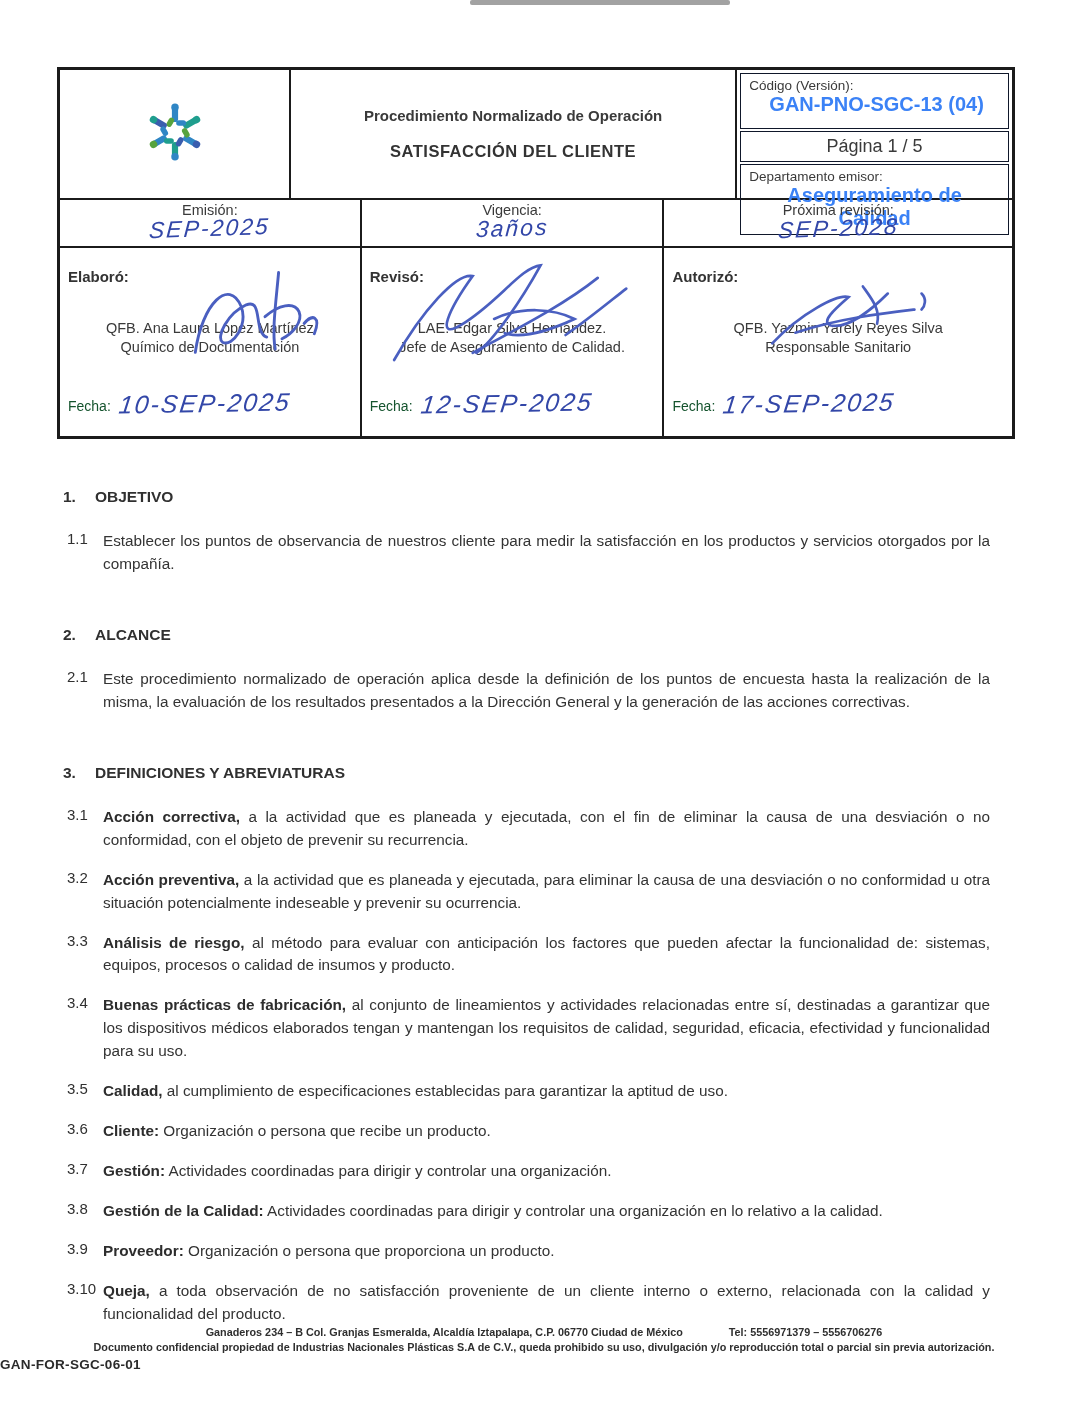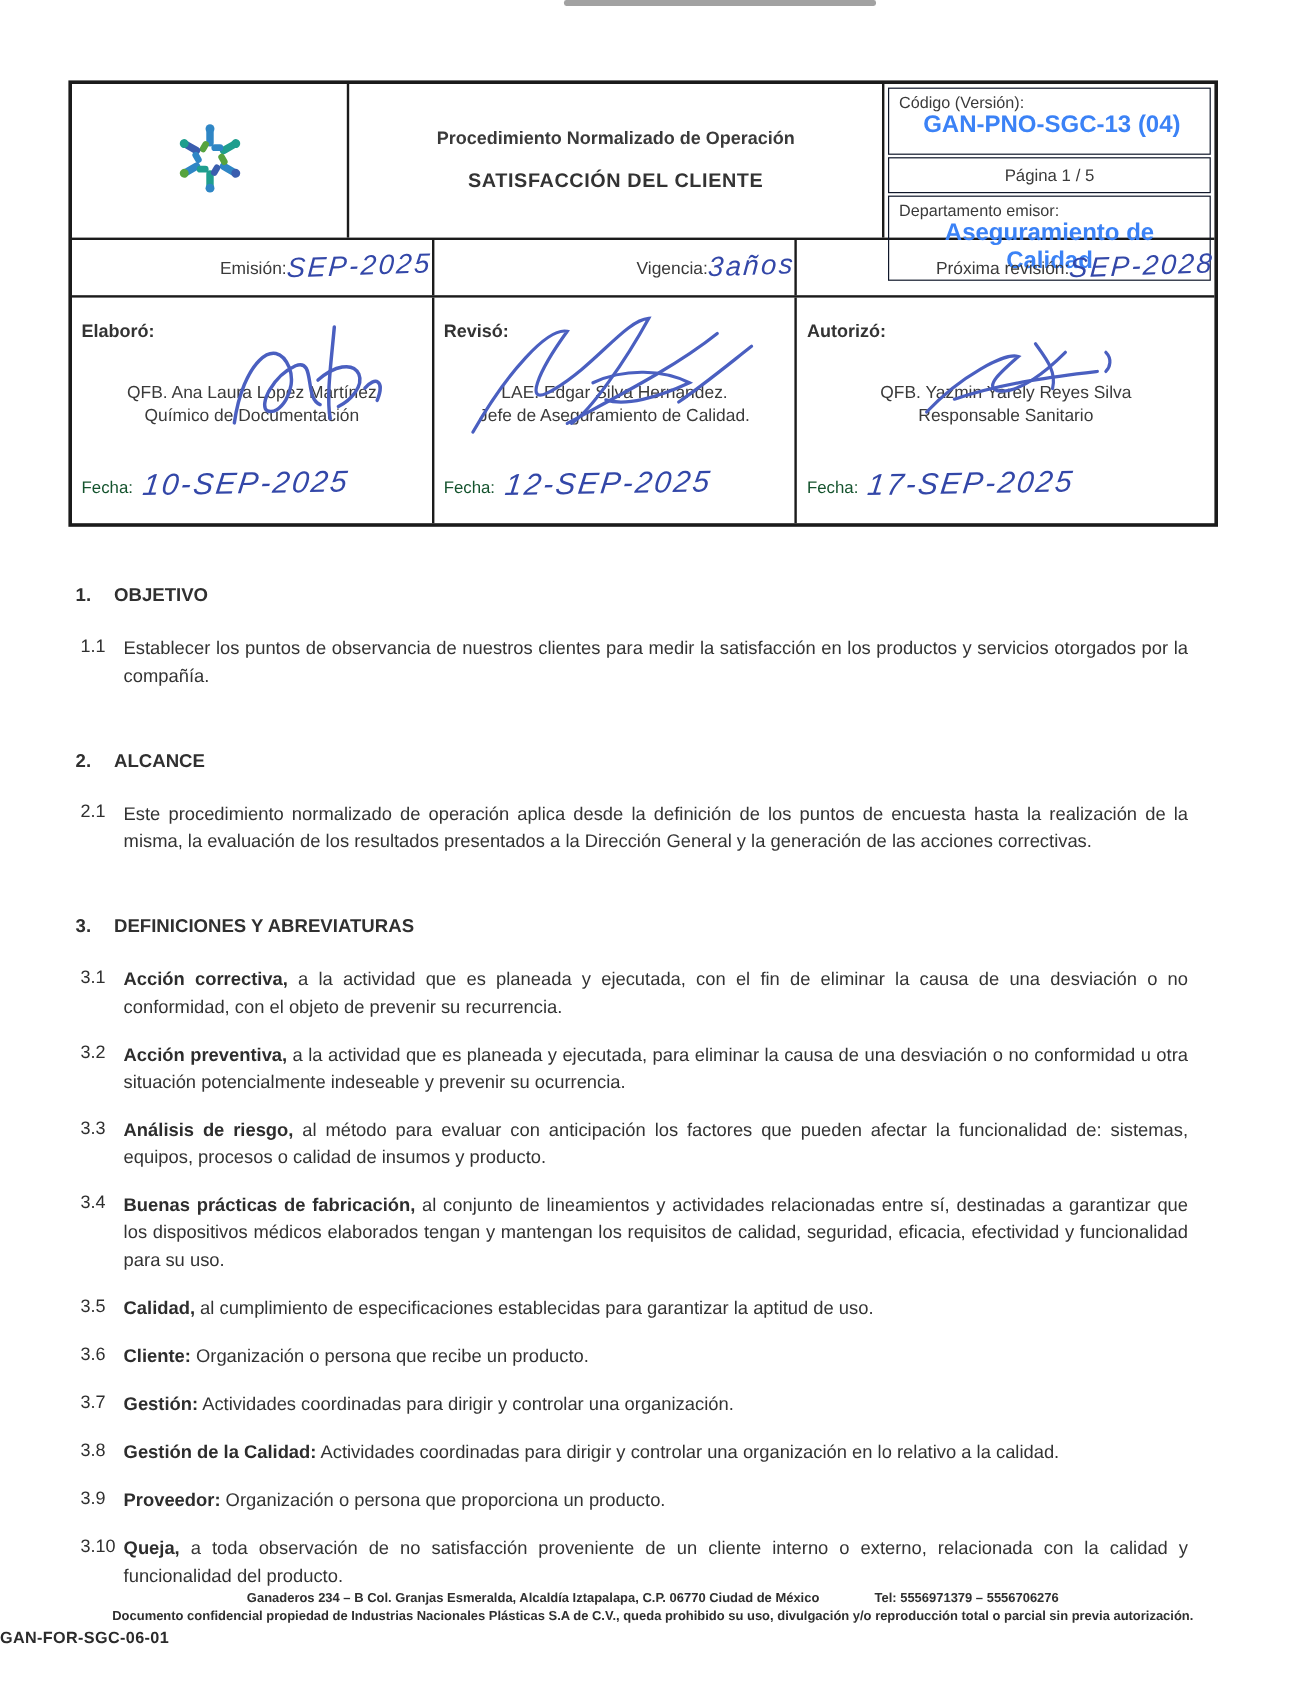--- a/index.html
+++ b/index.html
@@ -28,24 +28,24 @@
   .doc-type { font-size:15px; font-weight:bold; color:#3a3a3a; }
   .doc-title { font-size:16.5px; font-weight:bold; color:#333; letter-spacing:.5px; }
 
   .hbox { border:1px solid #0f172a; margin:2px 3px 0 3px; padding:4px 8px; }
   .hbox.first { margin-top:3px; flex:0 0 56px; }
   .hbox.mid { flex:0 0 30px; display:flex; align-items:center; justify-content:center; }
   .hbox.last { flex:1; margin-bottom:3px; }
   .hlabel { font-size:13.5px; color:#3a3a3a; }
   .hvalue { font-size:20px; font-weight:bold; color:#3b82f6; text-align:center; }
   .hvalue.left { text-align:center; padding-left:4px; }
-  .pgval { font-size:14px; color:#3a3a3a; }
+  .pgval { font-size:18px; color:#3a3a3a; }
 
   .r2 { height:48px; }
-  .r2 .cell { display:flex; align-items:center;justify-content:flex-end; }
+  .r2 .cell { display:flex; flex-direction:column; align-items:center; }
   .r2 .c1 { width:301px; } .r2 .c2 { width:304px; } .r2 .c3 { width:351px; }
   .r2 .hlabel { font-size:14.5px; margin-top:2px; }
 
   .r3 { height:190px; }
   .r3 .c1 { width:301px; } .r3 .c2 { width:304px; } .r3 .c3 { width:351px; }
   .sig-cell { padding:20px 8px; display:flex; flex-direction:column; }
   .sig-role { font-size:15px; font-weight:bold; color:#333; }
   .sig-art { position:absolute; pointer-events:none; }
   .sig-names { margin-top:auto; text-align:center; font-size:14.5px; color:#3a3a3a; line-height:1.35; }
   .sig-fecha { margin-top:auto; display:flex; align-items:flex-end; gap:8px; padding-bottom:2px; }
@@ -215,21 +215,21 @@
 </div>
 
 <div class="body-area" id="sections-root">
     <div class="section">
       <div class="sec-head">
         <span class="sec-num">1.</span>
         <span>OBJETIVO</span>
       </div>
       <div class="item">
         <div class="item-num">1.1</div>
-        <div class="item-text">Establecer los puntos de observancia de nuestros clientes para medir la satisfacción en los productos y servicios otorgados por la compañía.</div>
+        <div class="item-text">Establecer los puntos de observancia de nuestros cliente para medir la satisfacción en los productos y servicios otorgados por la compañía.</div>
       </div>
     </div>
     <div class="section">
       <div class="sec-head">
         <span class="sec-num">2.</span>
         <span>ALCANCE</span>
       </div>
       <div class="item">
         <div class="item-num">2.1</div>
         <div class="item-text">Este procedimiento normalizado de operación aplica desde la definición de los puntos de encuesta hasta la realización de la misma, la evaluación de los resultados presentados a la Dirección General y la generación de las acciones correctivas.</div>

